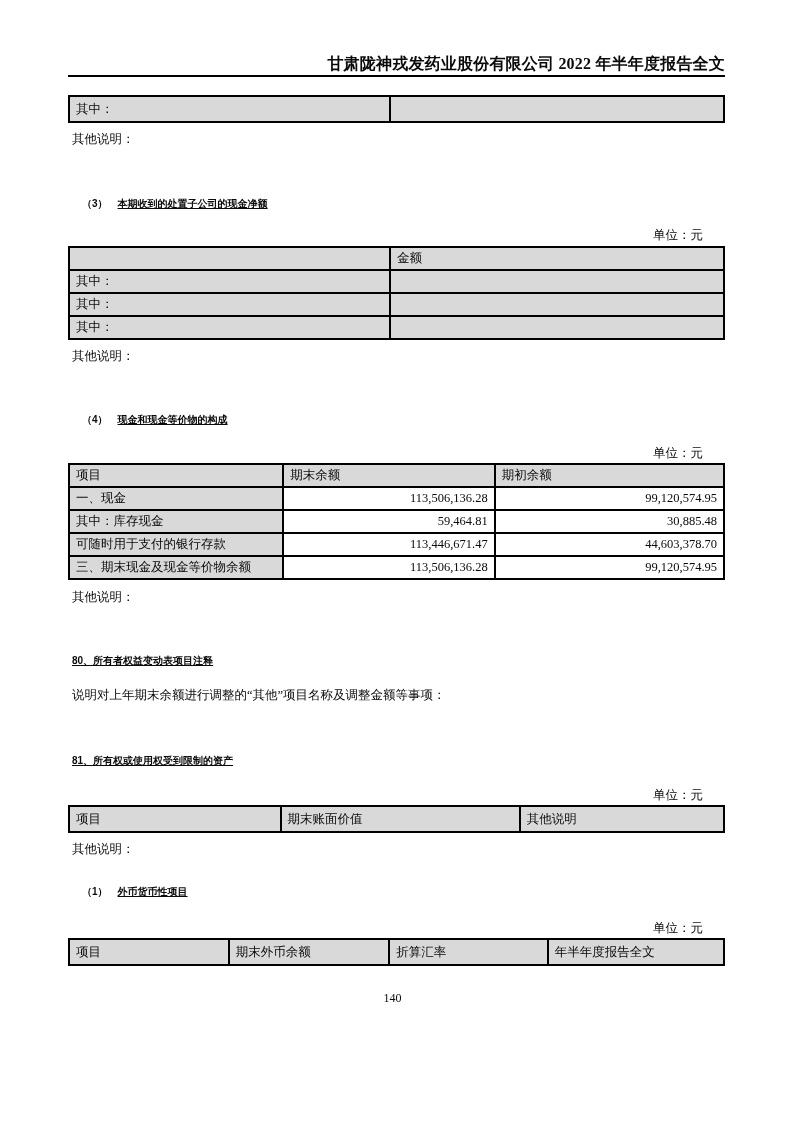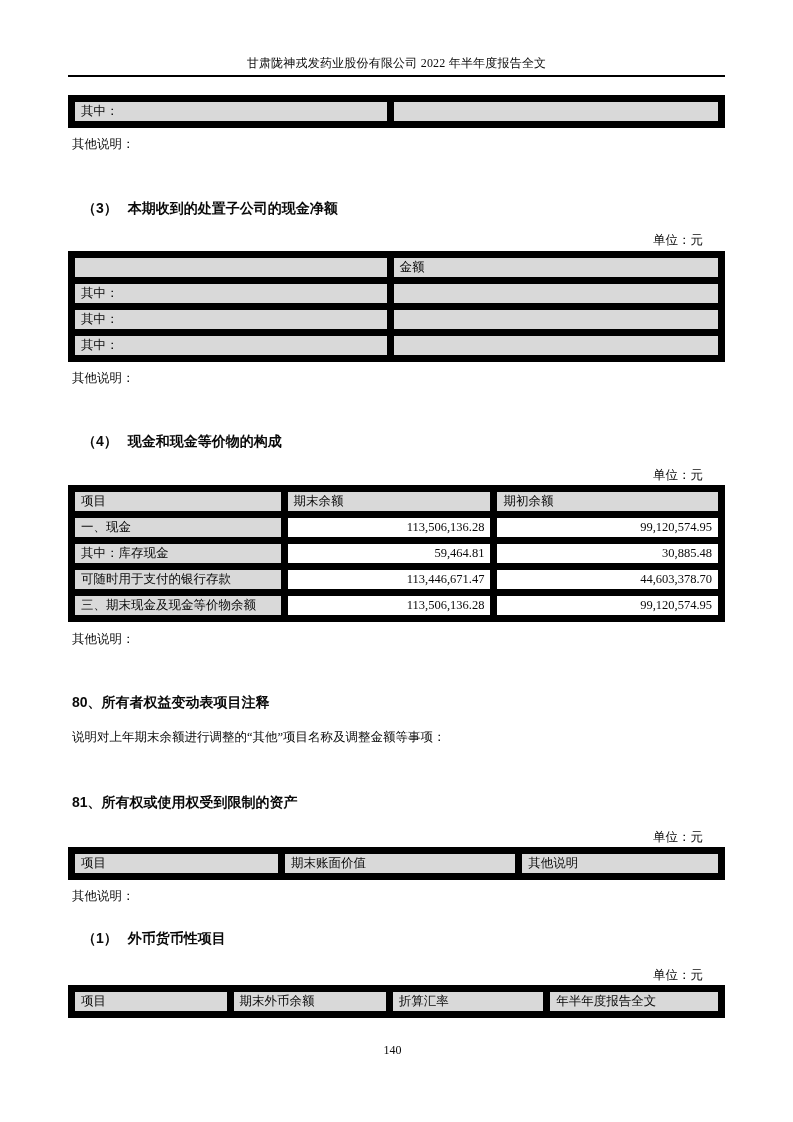--- a/index.html
+++ b/index.html
@@ -10,50 +10,52 @@
     color:#0a0a0a;
   }
   .page {
     width:793px; height:1122px;
     padding:56px 68px 0 68px;
     background:#ffffff;
     position:relative;
     overflow:hidden;
   }
   .header-title {
-    text-align:center;
-    font-size:12px;
+    text-align:right;
+    font-size:16px;
     line-height:15px;
     letter-spacing:0.2px;
+    font-weight:bold;
   }
   .header-rule {
     margin-top:4px;
     border-bottom:2.5px solid #000000;
   }
   .body-text { font-size:12.5px; line-height:15px; padding-left:4px; }
   .unit-label {
     font-size:12.5px; line-height:15px;
     text-align:right; padding-right:22px;
   }
   .heading {
     font-family:"Liberation Sans","DejaVu Sans",sans-serif;
     font-weight:bold;
-    font-size:14px; line-height:17px;
+    font-size:10px; line-height:17px;
     padding-left:4px;
+    text-decoration:underline;
   }
   .heading.sub { padding-left:14px; }
   .h-num { display:inline-block; margin-right:10px; }
   table.tbl {
     width:100%;
     border-collapse:collapse;
     table-layout:fixed;
     border:2px solid #404040;
   }
   table.tbl td {
-    border:7px solid #000000;
+    border:2px solid #000000;
     font-size:12.5px;
     height:23px;
     padding:1px 6px;
     overflow:hidden;
     white-space:nowrap;
   }
   table.tbl.tall td { height:26px; }
   td.gray { background:#d9d9d9; }
   td.c { text-align:left; }
   td.num { text-align:right; padding-right:10px; background:#ffffff;margin-left:16px; }

